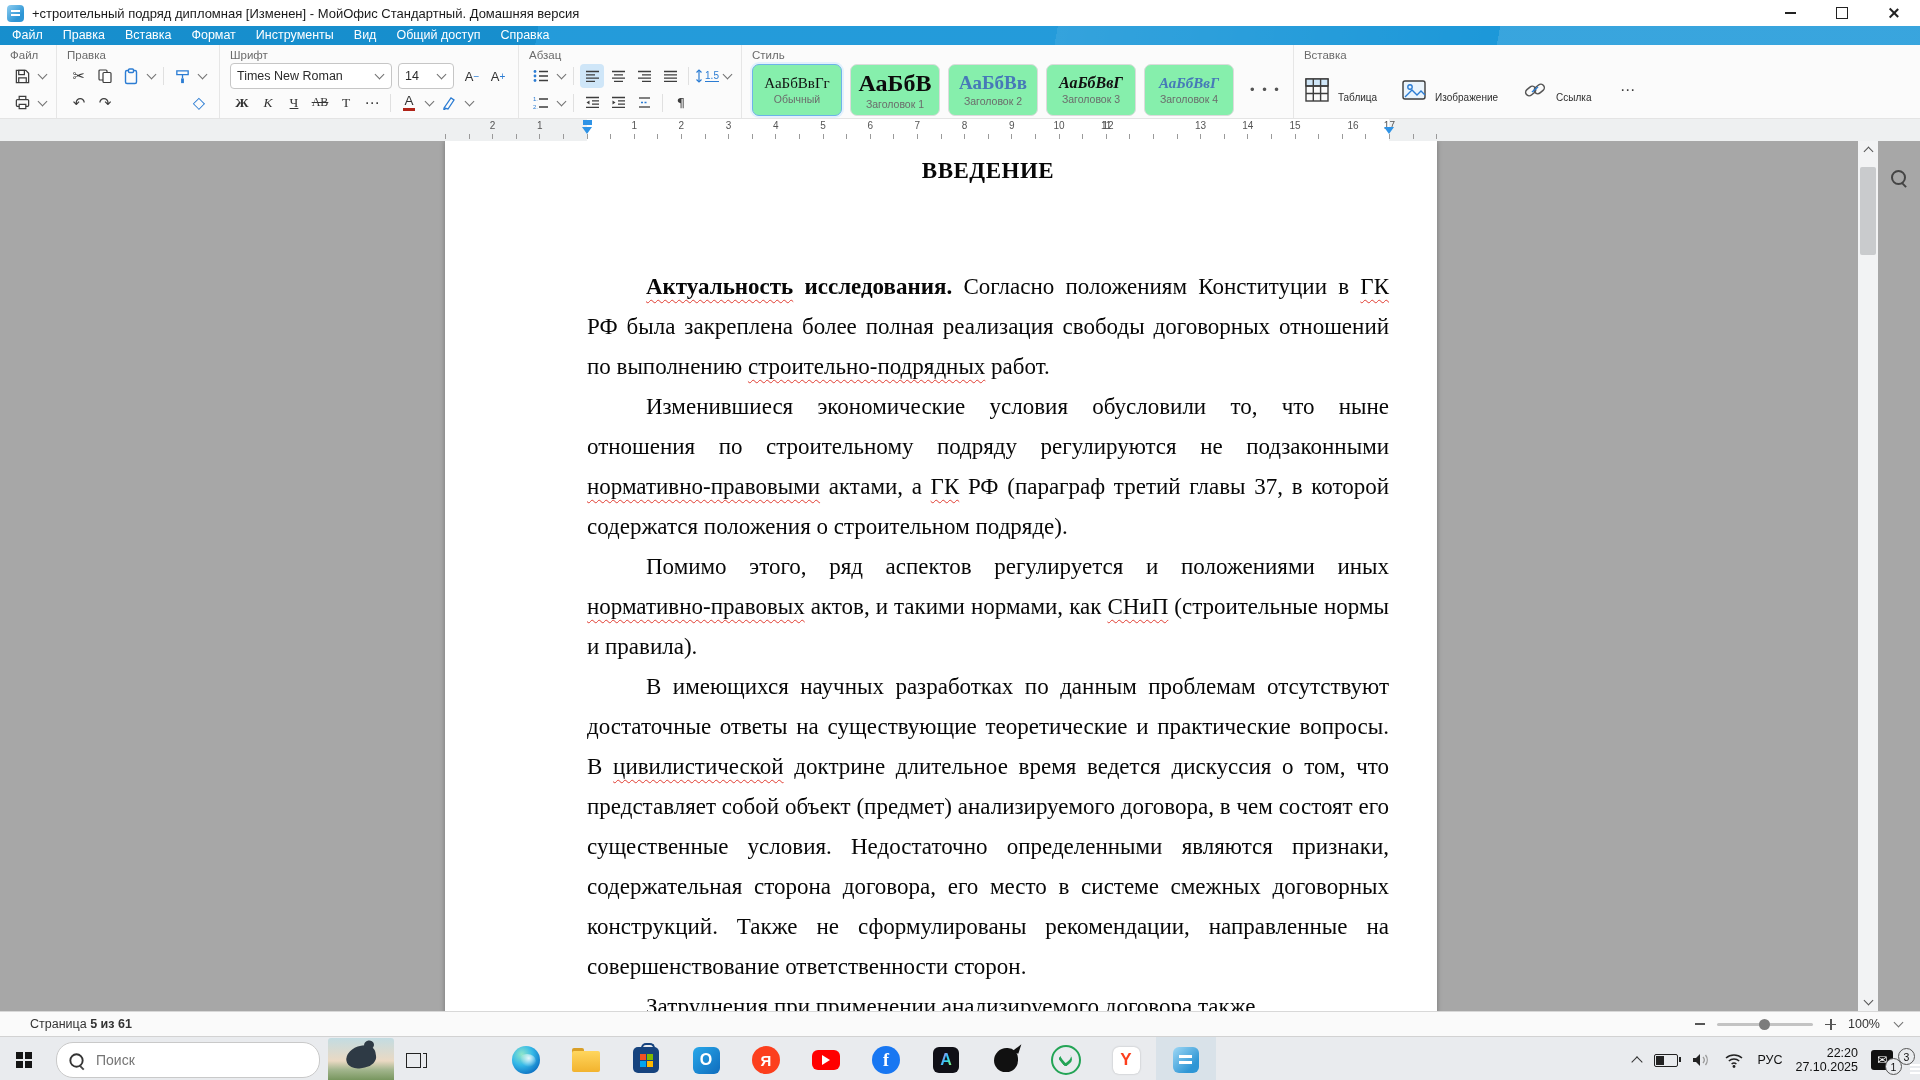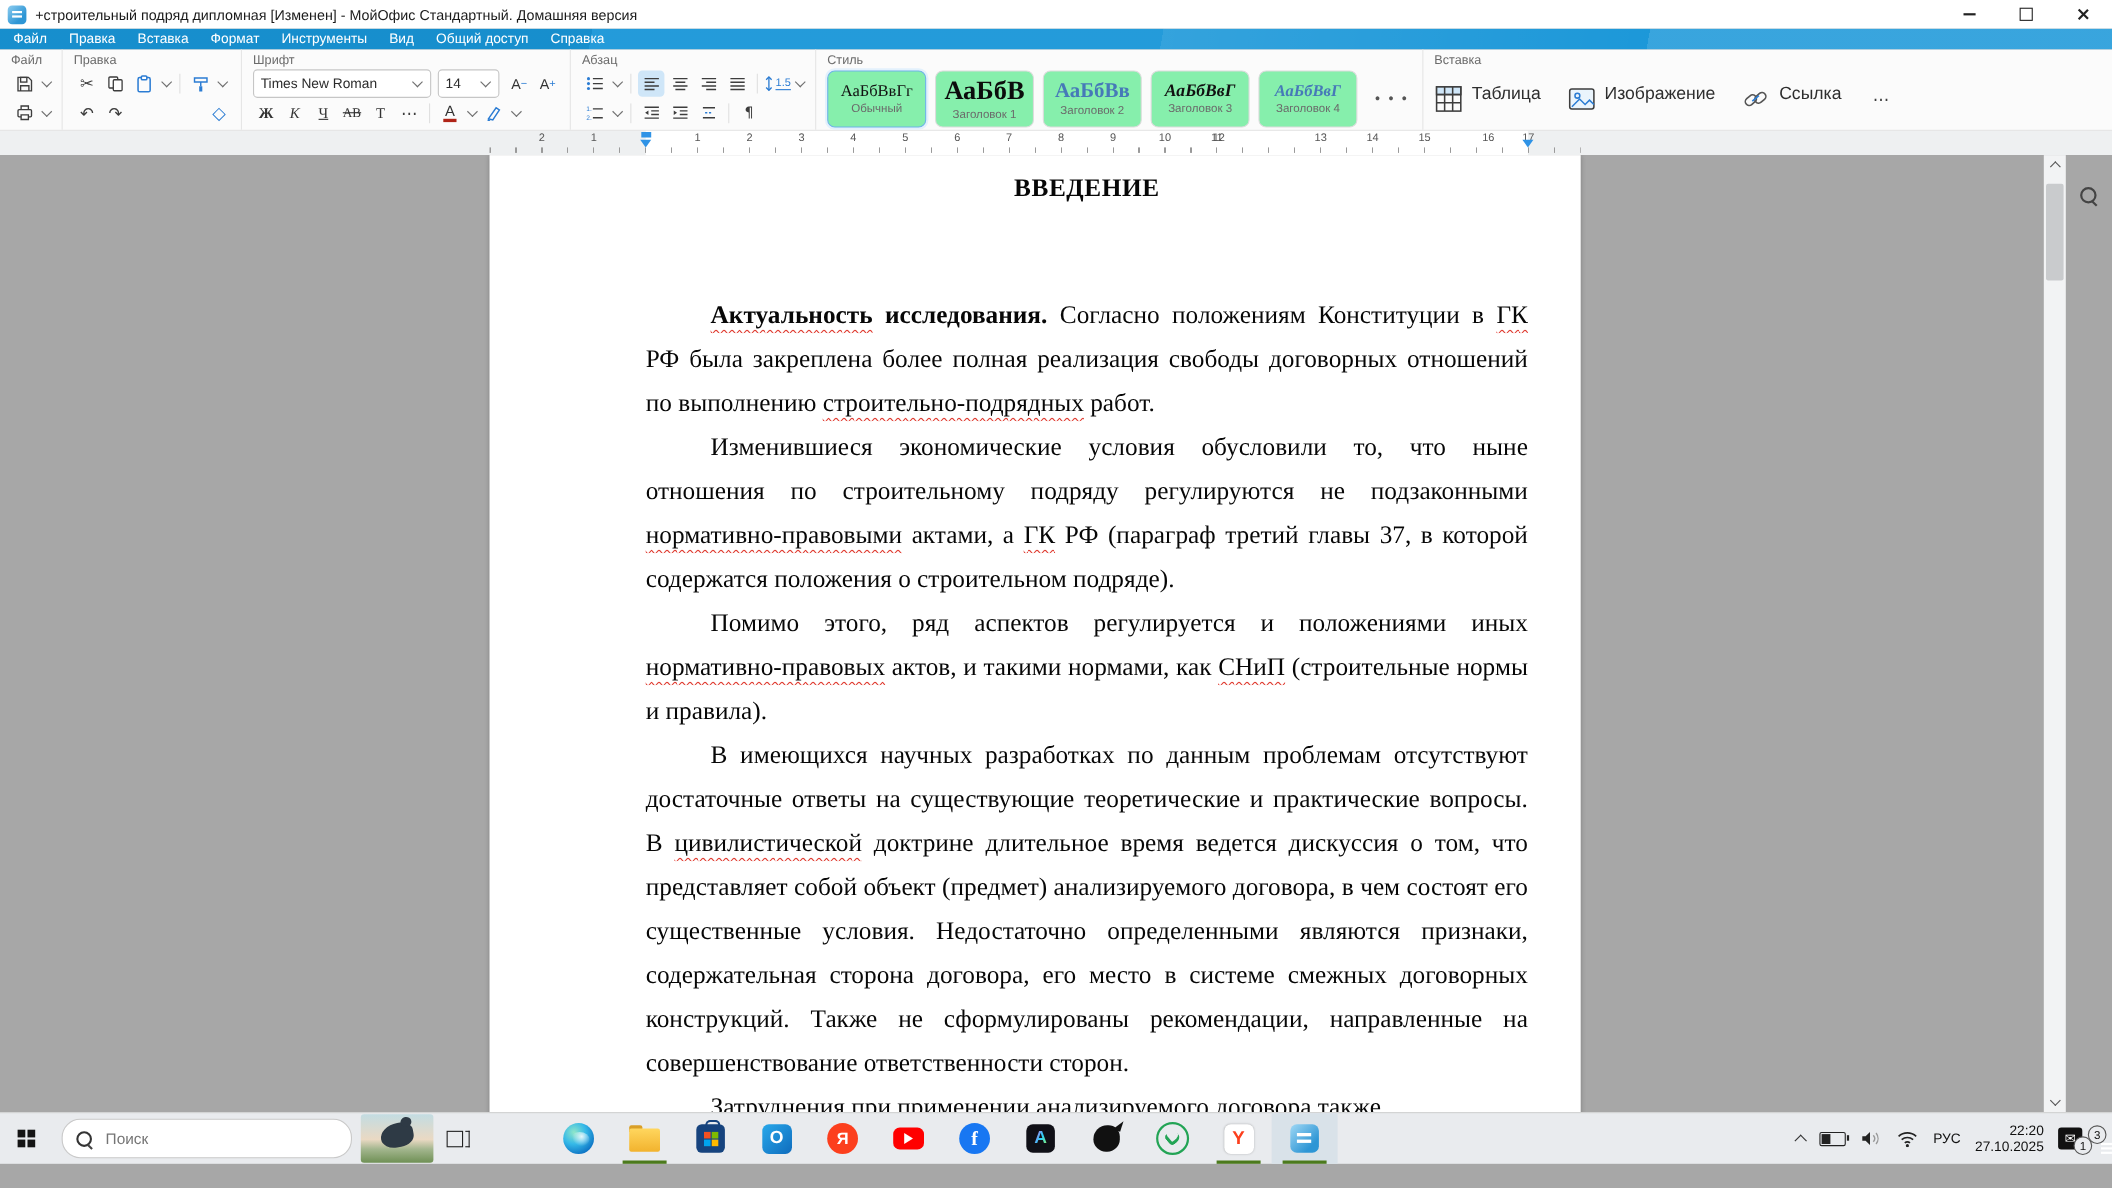--- a/index.html
+++ b/index.html
@@ -42,21 +42,21 @@
   .card{width:88px;height:50px;border:1px solid #dcdcdc;border-radius:7px;background:#86efac;display:flex;flex-direction:column;align-items:center;justify-content:center;overflow:hidden}
   .card.selected{border:1.5px solid #6db3e8;box-shadow:0 0 0 2px #e3f1fc}
   .card .sample{white-space:nowrap;font-family:"Liberation Serif",serif}
   .card .sname{font-size:10.5px;color:#6b6b6b;margin-top:1px}
   .k-normal .sample{font-size:15px;color:#111}
   .k-h1 .sample{font-size:24px;font-weight:bold;color:#0c0c0c;font-family:Liberation Serif, serif}
   .k-h2 .sample{font-size:19px;font-weight:bold;color:#4679b8}
   .k-h3 .sample{font-size:16px;font-weight:bold;font-style:italic;color:#111}
   .k-h4 .sample{font-size:15px;font-weight:bold;font-style:italic;color:#4679b8}
   .more3{letter-spacing:2px;color:#555;font-size:13px;padding:0 8px}
-  .insitem{display:flex;align-items:flex-start;gap:8px;margin-right:22px;font-size:16px;color:#2e2e2e}
+  .insitem{display:flex;align-items:flex-end;gap:8px;margin-right:22px;font-size:10px;color:#2e2e2e}
   
   .rulerband{height:22px;background:#eef0f1;position:relative;font-size:10px;color:#555}
   .ruler-white{position:absolute;left:587px;width:802px;top:0;bottom:0;background:#fff}
   .ruler-ticks{position:absolute;left:445px;width:992px;bottom:2px;height:5px;background-image:repeating-linear-gradient(to right,#9a9a9a 0 1px,transparent 1px 23.6px)}
   .rnum{position:absolute;top:1px;transform:translateX(-50%)}
   .mk-sq{position:absolute;left:583px;top:1px;width:9px;height:5px;background:#2f93e6}
   .mk-tri{position:absolute;top:8px;width:0;height:0;border-left:5px solid transparent;border-right:5px solid transparent;border-top:7px solid #2f93e6}
   
   .viewport{position:relative;height:870px;background:#a7a7a7;overflow:hidden}
   .page{position:absolute;left:445px;top:0;width:992px;height:1100px;background:#fff;box-shadow:0 0 5px rgba(0,0,0,.3)}
@@ -471,20 +471,34 @@
       <div class="vthumb"></div>
       <div class="varrow va-dn">
           <span class="chev"></span>
         </div>
     </div>
     <div class="docsearch">
         <span class="mag"></span>
       </div>
   </div>
 
+  <div class="statusbar">
+    <span class="pageinfo">
+      <span>Страница</span>&nbsp;<b>5 из 61</b>
+    </span>
+    <div class="zoomctl">
+      <span class="zminus"></span>
+      <span class="ztrack">
+          <span class="zknob"></span>
+        </span>
+      <span class="zplus"></span>
+      <span>100%</span>
+      <span class="chev"></span>
+    </div>
+  </div>
 
   <div class="taskbar">
     <div class="tb-start">
       <span class="winlogo">
           <i></i>
           <i></i>
           <i></i>
           <i></i>
         </span>
     </div>

